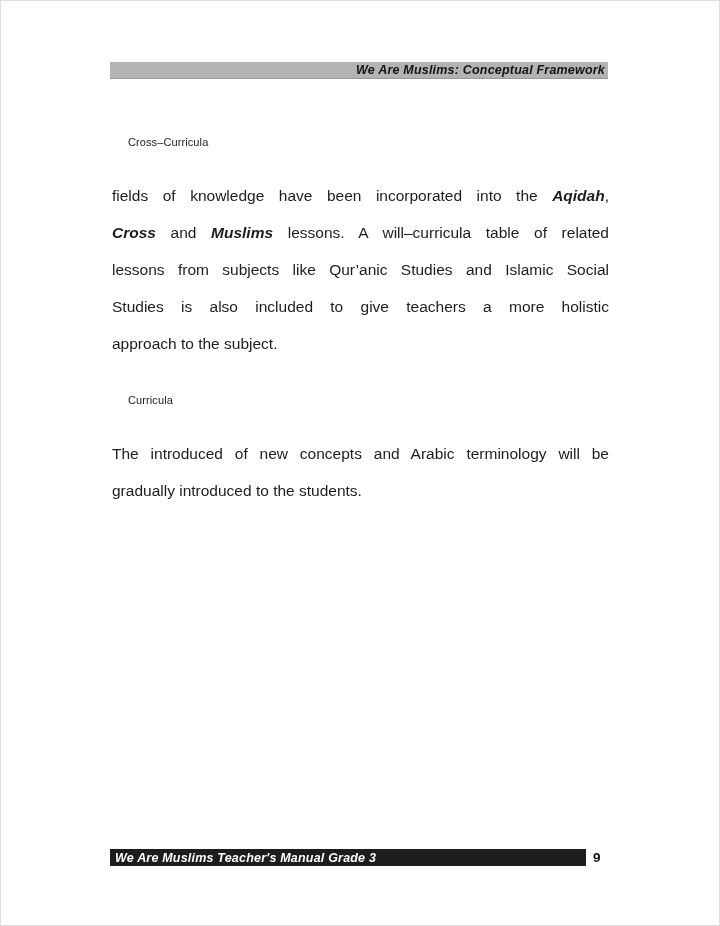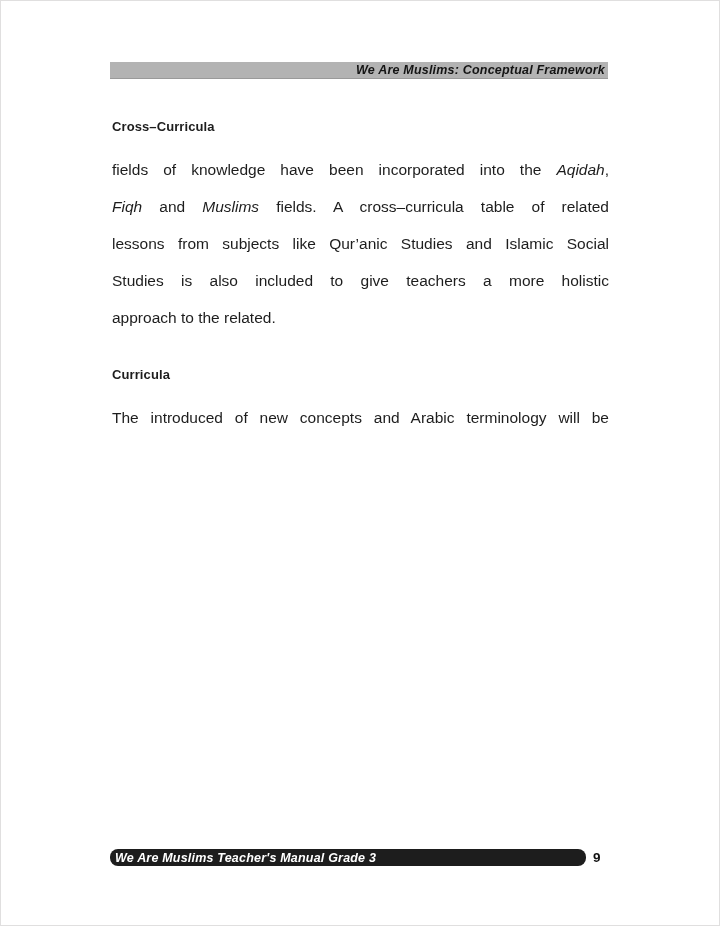--- a/index.html
+++ b/index.html
@@ -40,50 +40,49 @@
   
   .content {
     position: absolute;
     left: 112px;
     top: 108px;
     width: 497px;
     color: #1d1d1d;
     font-size: 15.5px;
   }
   .content h2 {
-    font-size: 13px;
-    font-weight: bold;
+    font-size: 11px;
+    font-weight: normal;
     line-height: 37px;
-    margin: 0;
+    margin: 16px;
     letter-spacing: 0.1px;
   }
   .section + .section { margin-top: 20px; }
   .para { margin-top: 6px; }
   .tline {
     line-height: 37px;
     text-align: justify;
     text-align-last: justify;
     white-space: normal;
   }
   .tline.tline-last { text-align-last: left; }
-  .tline em { font-style: italic; font-weight: normal; margin-top: 36px; }
+  .tline em { font-style: italic; font-weight: bold; margin-top: 36px; }
 
   
   .footer-bar {
     position: absolute;
     left: 110px;
     top: 849px;
     width: 476px;
     height: 17px;
     background: #1d1d1d;
     display: flex;
     align-items: center;
     padding-left: 5px;
     box-sizing: border-box;
-    border-radius: 8px;
   }
   .footer-title {
     font-style: italic;
     font-weight: bold;
     font-size: 12.5px;
     color: #ffffff;
     letter-spacing: 0.2px;
     white-space: nowrap;
   }
   .page-number {
@@ -104,31 +103,32 @@
 
   <div class="header-bar">
     <span class="header-title">We Are Muslims: Conceptual Framework</span>
   </div>
 
   <div class="content">
     <section class="section">
       <h2>Cross–Curricula</h2>
       <div class="para">
           <div class="tline"><span>fields of knowledge have been incorporated into the </span><em>Aqidah</em><span>,</span></div>
-          <div class="tline"><em>Fiqh</em><span> and </span><em>Muslims</em><span> fields. A cross–curricula table of related</span></div>
+          <div class="tline"><em>Cross</em><span> and </span><em>Muslims</em><span> lessons. A will–curricula table of related</span></div>
           <div class="tline"><span>lessons from subjects like Qur’anic Studies and Islamic Social</span></div>
           <div class="tline"><span>Studies is also included to give teachers a more holistic</span></div>
-          <div class="tline tline-last"><span>approach to the related.</span></div>
+          <div class="tline tline-last"><span>approach to the subject.</span></div>
         </div>
     </section>
 
     <section class="section">
       <h2>Curricula</h2>
       <div class="para">
           <div class="tline"><span>The introduced of new concepts and Arabic terminology will be</span></div>
+          <div class="tline tline-last"><span>gradually introduced to the students.</span></div>
         </div>
     </section>
   </div>
 
   <div class="footer-bar">
     <span class="footer-title">We Are Muslims Teacher's Manual Grade 3</span>
   </div>
   <span class="page-number">9</span>
 
 </div>

